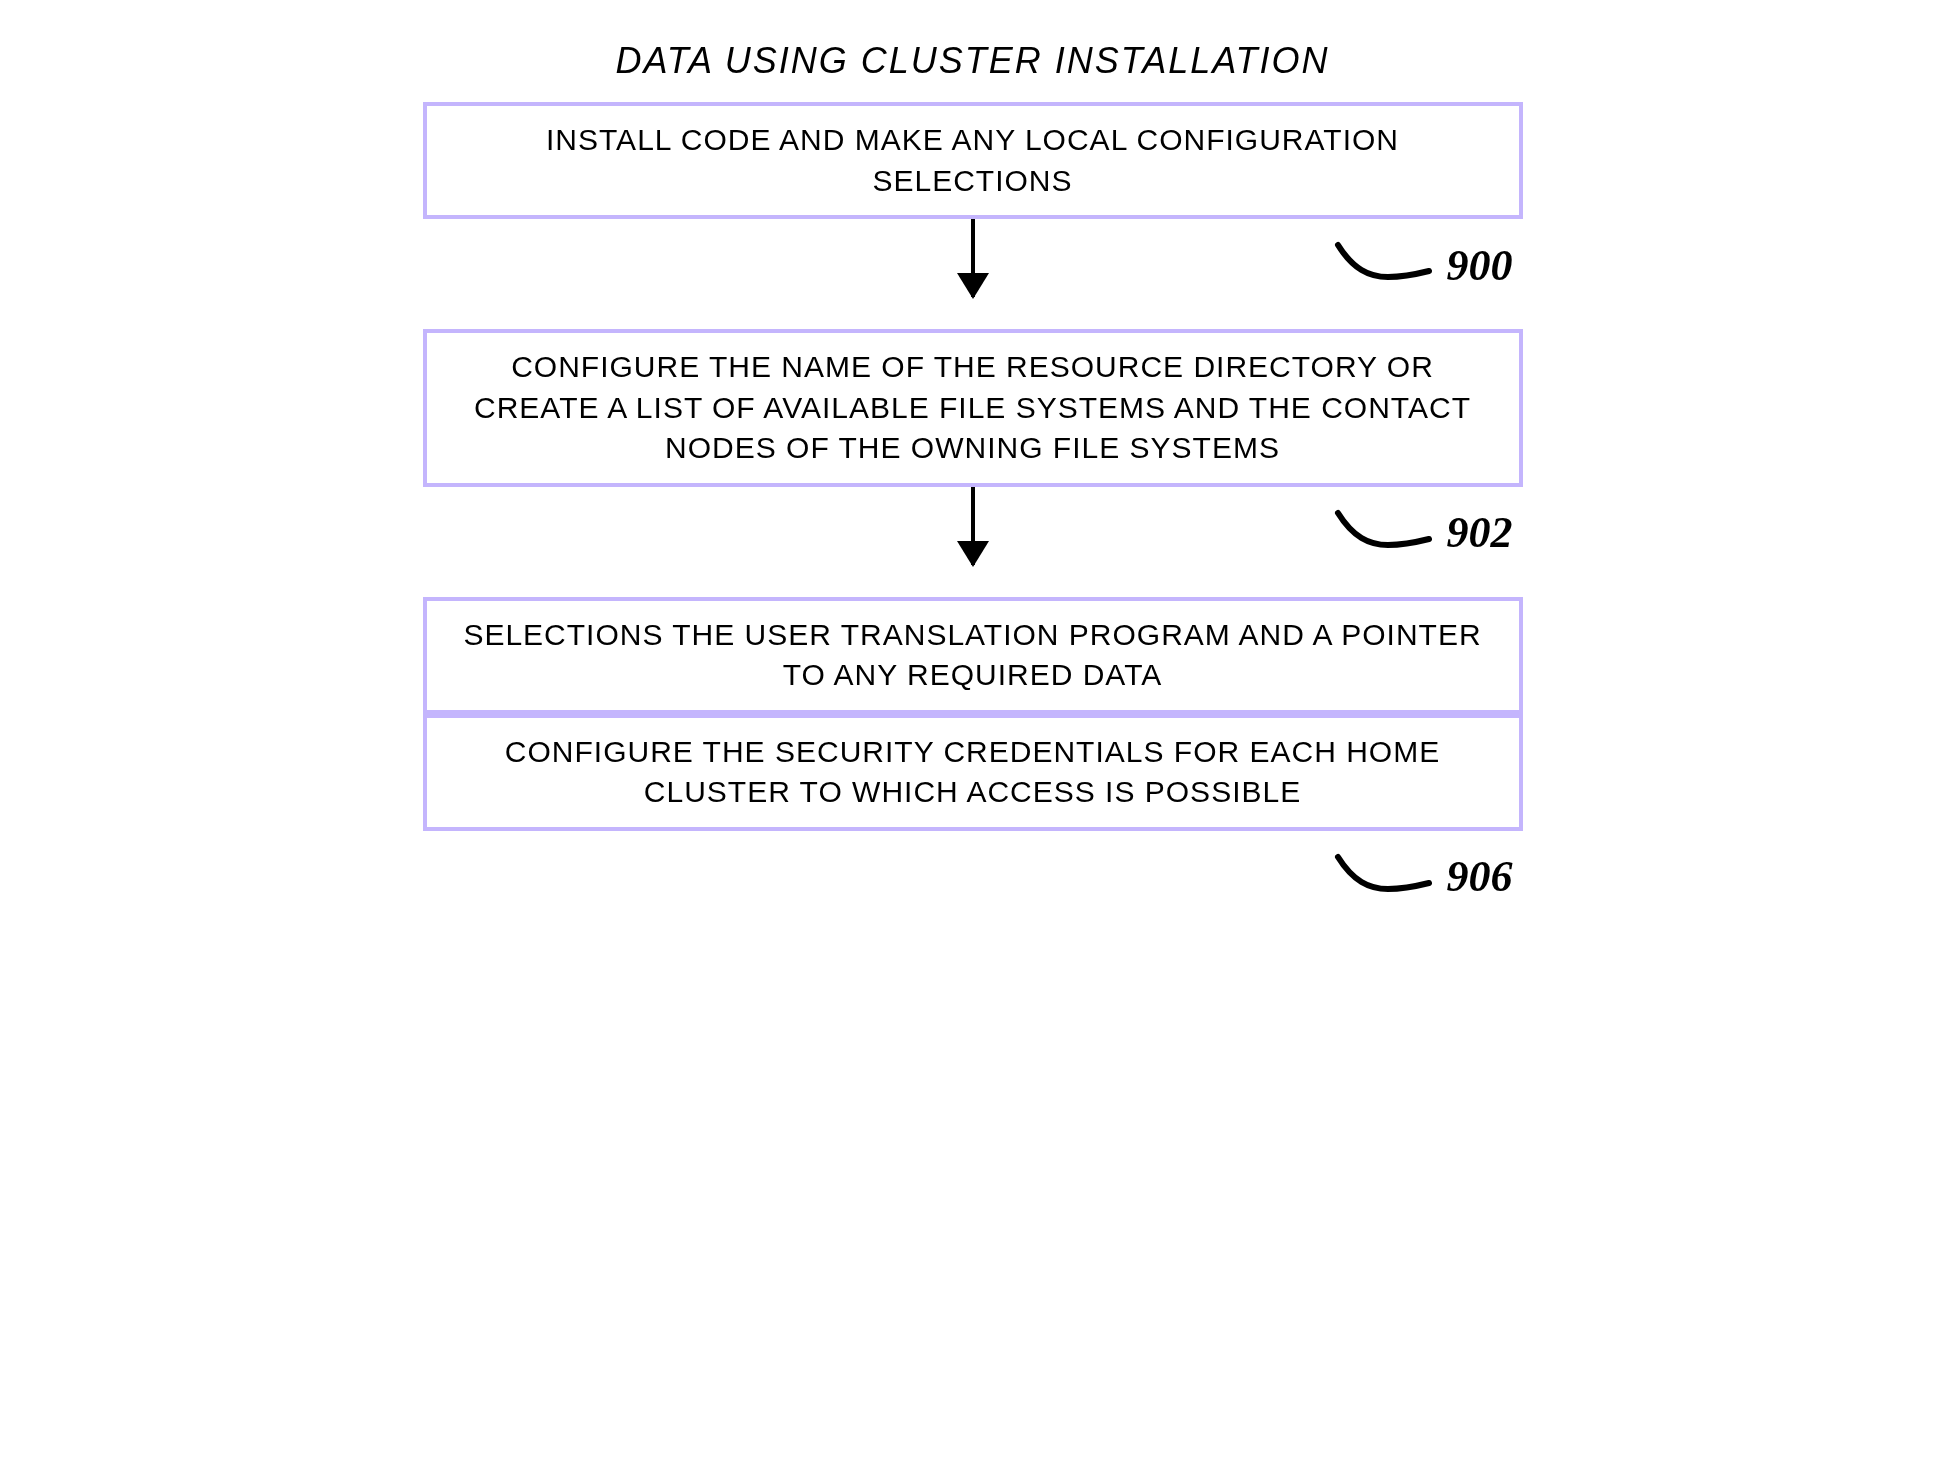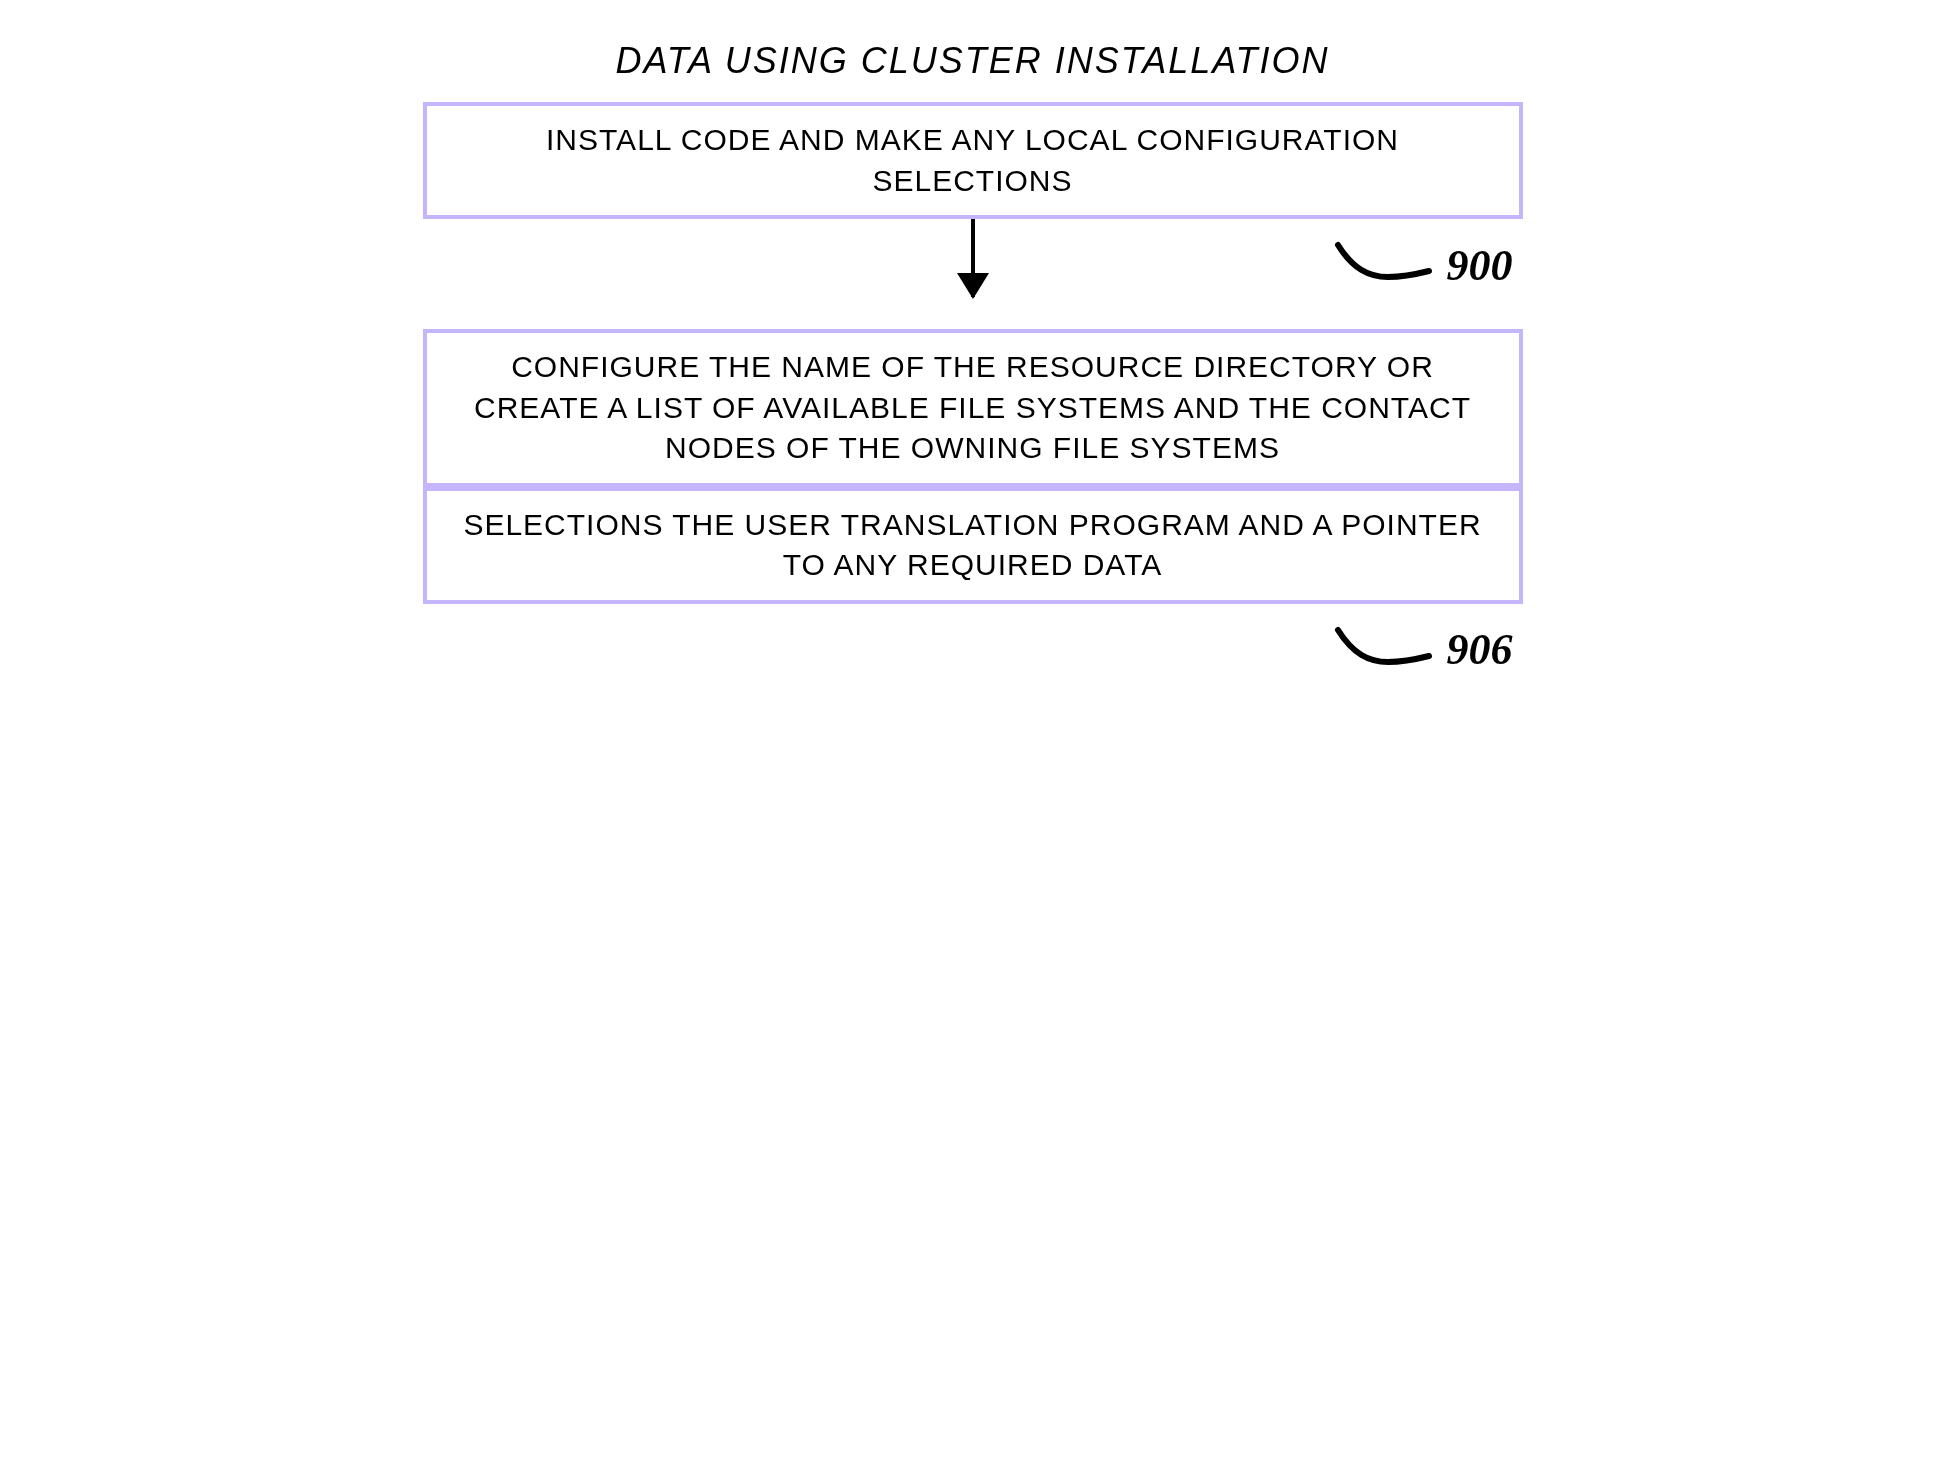--- a/index.html
+++ b/index.html
@@ -94,24 +94,34 @@
     <div class="label-area">
       <svg class="swoosh" width="100" height="56" viewBox="0 0 100 56">
         <path d="M5 8 C 20 32, 36 40, 55 40 C 66 40, 80 38, 96 34" stroke="#000" stroke-width="6" fill="none" stroke-linecap="round"></path>
       </svg>
       <span class="num">900</span>
     </div>
   </div>
 
   <div class="box">CONFIGURE THE NAME OF THE RESOURCE DIRECTORY OR CREATE A LIST OF AVAILABLE FILE SYSTEMS AND THE CONTACT NODES OF THE OWNING FILE SYSTEMS</div>
 
+  <div class="conn-row">
+    <div class="arrow"></div>
+    <div class="label-area">
+      <svg class="swoosh" width="100" height="56" viewBox="0 0 100 56">
+        <path d="M5 8 C 20 32, 36 40, 55 40 C 66 40, 80 38, 96 34" stroke="#000" stroke-width="6" fill="none" stroke-linecap="round"></path>
+      </svg>
+      <span class="num">902</span>
+    </div>
+  </div>
 
   <div class="box">SELECTIONS THE USER TRANSLATION PROGRAM AND A POINTER TO ANY REQUIRED DATA</div>
 
 
+  <div class="box">CONFIGURE THE SECURITY CREDENTIALS FOR EACH HOME CLUSTER TO WHICH ACCESS IS POSSIBLE</div>
 
   <div class="final-label-row">
     <div class="label-area">
       <svg class="swoosh" width="100" height="56" viewBox="0 0 100 56">
         <path d="M5 8 C 20 32, 36 40, 55 40 C 66 40, 80 38, 96 34" stroke="#000" stroke-width="6" fill="none" stroke-linecap="round"></path>
       </svg>
       <span class="num">906</span>
     </div>
   </div>
 

